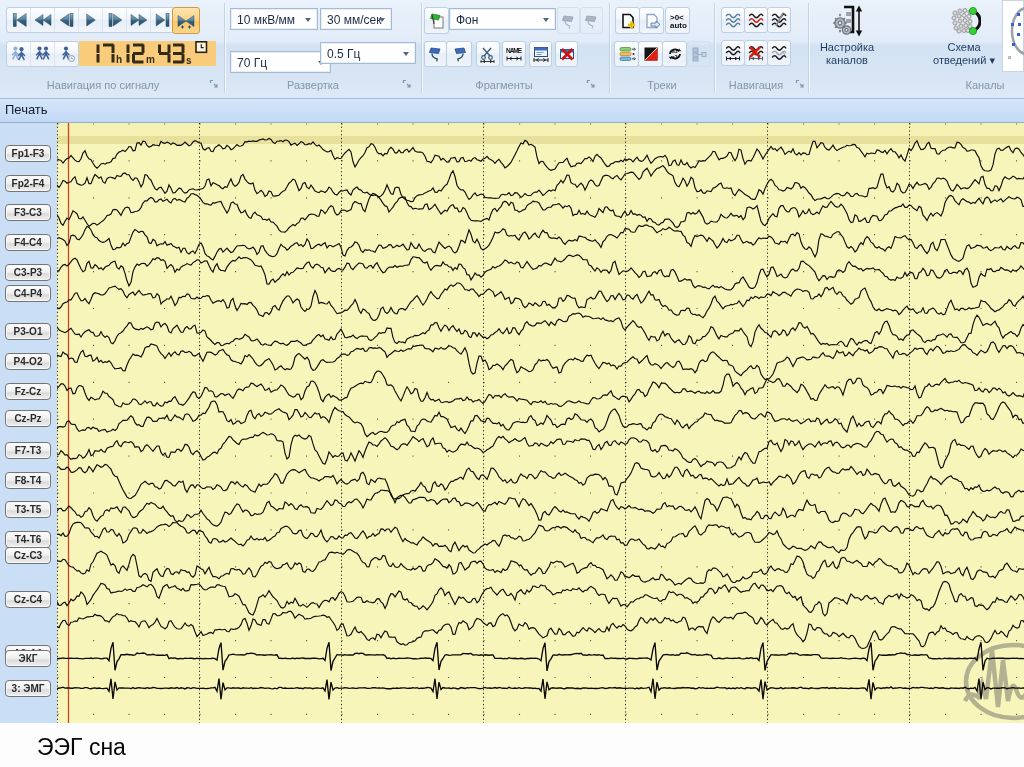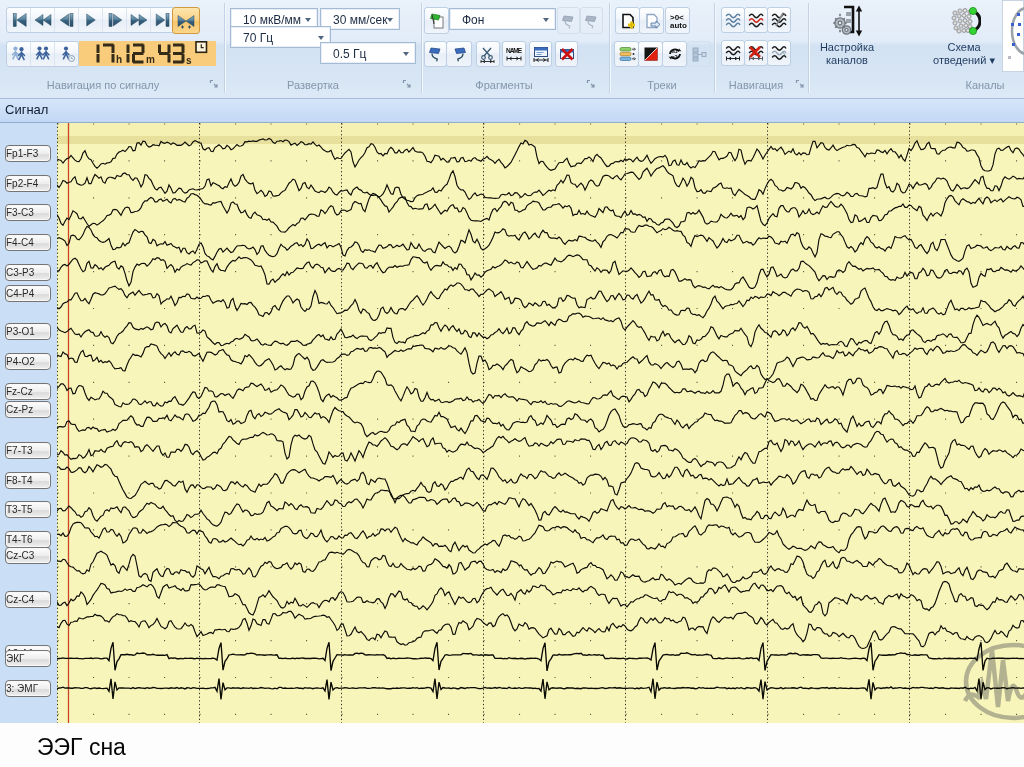--- a/index.html
+++ b/index.html
@@ -13,32 +13,32 @@
  border:1px solid #bccfe4;border-radius:3px;}
 .cell{width:23px;height:24px;display:flex;align-items:center;justify-content:center;border-right:1px solid #dbe5f1;}
 .cell:last-child{border-right:none;}
 .sbtn{position:absolute;display:flex;align-items:center;justify-content:center;
  background:linear-gradient(180deg,#fdfefe,#f2f6fb 45%,#e7eef7 50%,#f0f5fa);
  border:1px solid #bccfe4;border-radius:3px;}
 .sbtn.dis{background:none;border:1px solid #d4dfec;}
 .hlbtn{position:absolute;left:172px;top:7px;width:26px;height:25px;display:flex;align-items:center;justify-content:center;
  background:linear-gradient(180deg,#fde6ae,#fbd286 50%,#f8c468 52%,#fbd68e);border:1px solid #d19a3f;border-radius:3px;}
 .combo{position:absolute;height:22px;background:#fff;border:1px solid #a5bad4;box-shadow:inset 0 0 0 1px #e8eef6;
- font-size:12px;color:#1c2c44;line-height:22px;padding-left:12px;box-sizing:border-box;}
+ font-size:12px;color:#1c2c44;line-height:22px;padding-left:6px;box-sizing:border-box;}
 .combo .arr{position:absolute;right:6px;top:9px;width:0;height:0;border-left:3.5px solid transparent;
  border-right:3.5px solid transparent;border-top:4px solid #51657f;}
 #clock{position:absolute;left:79px;top:41px;width:137px;height:25px;background:#f9cc7c;}
 #signalbar{position:absolute;left:0;top:99px;width:1024px;height:24px;
  background:linear-gradient(180deg,#d5e6fa,#c2d8f4);border-bottom:1px solid #93aecd;box-sizing:border-box;}
 #signalbar span{position:absolute;left:5px;top:3px;font-size:13px;color:#0e1d30;}
 #sidebar{position:absolute;left:0;top:123px;width:57px;height:600px;background:#cadef5;}
 .chbtn{position:absolute;left:5px;width:46px;height:17px;border:1px solid #757575;border-radius:4px;
  background:linear-gradient(180deg,#fefefe,#ededed 52%,#dadada 58%,#f0f0f0);
  box-shadow:inset 0 0 0 1px #f8f8f8;
- font-size:10px;font-weight:normal;color:#2a2a2a;text-align:left;line-height:15px;box-sizing:border-box;}
+ font-size:10px;font-weight:bold;color:#2a2a2a;text-align:center;line-height:15px;box-sizing:border-box;}
 #plotwrap{position:absolute;left:57px;top:123px;width:967px;height:600px;}
 #caption{position:absolute;left:0;top:723px;width:1024px;height:44px;background:#fdfdfd;}
 #caption span{position:absolute;left:37px;top:11px;font-size:23px;color:#060606;}
 .bigbtn{position:absolute;top:2px;height:74px;text-align:center;font-size:11px;color:#1e3a5f;}
 .bigbtn .txt{margin-top:2px;line-height:13px;}
 .icon{display:block;}
 </style></head>
 <body>
 <svg width="0" height="0" style="position:absolute">
     <defs>
@@ -163,22 +163,22 @@
         <rect x="117" y="0.8" width="10.5" height="10.5" fill="#fbf3dc" stroke="#2c2410" stroke-width="1.6"></rect>
         <path d="M122.3 3.2v3.4h2.4" stroke="#2c2410" stroke-width="1.2" fill="none"></path>
       </svg>
     </div>
  <div class="glabel" style="left:103px">Навигация по сигналу</div>
  <svg class="launch" style="left:209px;top:79px" width="10" height="10" viewBox="0 0 10 10">
       <path d="M1.5 4 V1.5 H4 M5 5 l3 3 M8 5.2 V8 H5.2" stroke="#8496ac" stroke-width="1.2" fill="none"></path>
     </svg>
 
  <div class="combo" style="left:230px;top:8px;width:88px">10 мкВ/мм<span class="arr"></span></div>
- <div class="combo" style="left:320px;top:8px;width:80px">30 мм/сек<span class="arr"></span></div>
- <div class="combo" style="left:230px;top:26px;width:101px">70 Гц<span class="arr"></span></div>
+ <div class="combo" style="left:320px;top:8px;width:72px">30 мм/сек<span class="arr"></span></div>
+ <div class="combo" style="left:230px;top:51px;width:101px">70 Гц<span class="arr"></span></div>
  <div class="combo" style="left:320px;top:42px;width:96px">0.5 Гц<span class="arr"></span></div>
  <div class="glabel" style="left:313px">Развертка</div>
  <svg class="launch" style="left:402px;top:79px" width="10" height="10" viewBox="0 0 10 10">
       <path d="M1.5 4 V1.5 H4 M5 5 l3 3 M8 5.2 V8 H5.2" stroke="#8496ac" stroke-width="1.2" fill="none"></path>
     </svg>
 
  <div class="sbtn" style="left:424px;top:7px;width:23px;height:25px">
       <svg class="icon" width="18" height="18" viewBox="0 0 18 18">
         <rect x="6" y="5" width="9" height="11" fill="#fff" stroke="#777" stroke-width="1"></rect>
         <path d="M4 2 l8 1.5 -1.5 4.5 -8 -1.5z" fill="#2fb52f" stroke="#1a7a1a" stroke-width="0.7"></path>
@@ -432,33 +432,33 @@
    <rect x="15" y="22" width="3" height="3" fill="#3a5fd0"></rect>
         <rect x="14" y="32" width="3" height="3" fill="#3a5fd0"></rect>
    <rect x="9" y="42" width="3" height="3" fill="#3a5fd0"></rect>
         <rect x="5" y="55" width="3" height="3" fill="#b8bcc2"></rect>
       </svg>
  </div>
  <div class="glabel" style="left:985px">Каналы</div>
 </div>
 
 <div id="signalbar">
-    <span>Сигнал</span>
+    <span>Печать</span>
   </div>
 <div id="sidebar">
     <div class="chbtn" style="top:22px">Fp1-F3</div>
     <div class="chbtn" style="top:52px">Fp2-F4</div>
     <div class="chbtn" style="top:81px">F3-C3</div>
     <div class="chbtn" style="top:111px">F4-C4</div>
     <div class="chbtn" style="top:141px">C3-P3</div>
     <div class="chbtn" style="top:162px">C4-P4</div>
     <div class="chbtn" style="top:200px">P3-O1</div>
     <div class="chbtn" style="top:230px">P4-O2</div>
     <div class="chbtn" style="top:260px">Fz-Cz</div>
-    <div class="chbtn" style="top:278px">Cz-Pz</div>
+    <div class="chbtn" style="top:287px">Cz-Pz</div>
     <div class="chbtn" style="top:319px">F7-T3</div>
     <div class="chbtn" style="top:349px">F8-T4</div>
     <div class="chbtn" style="top:378px">T3-T5</div>
     <div class="chbtn" style="top:408px">T4-T6</div>
     <div class="chbtn" style="top:424px">Cz-C3</div>
     <div class="chbtn" style="top:468px">Cz-C4</div>
     <div class="chbtn" style="top:522px">A2-A1</div>
     <div class="chbtn" style="top:527px">ЭКГ</div>
     <div class="chbtn" style="top:557px">3: ЭМГ</div>
   </div>

